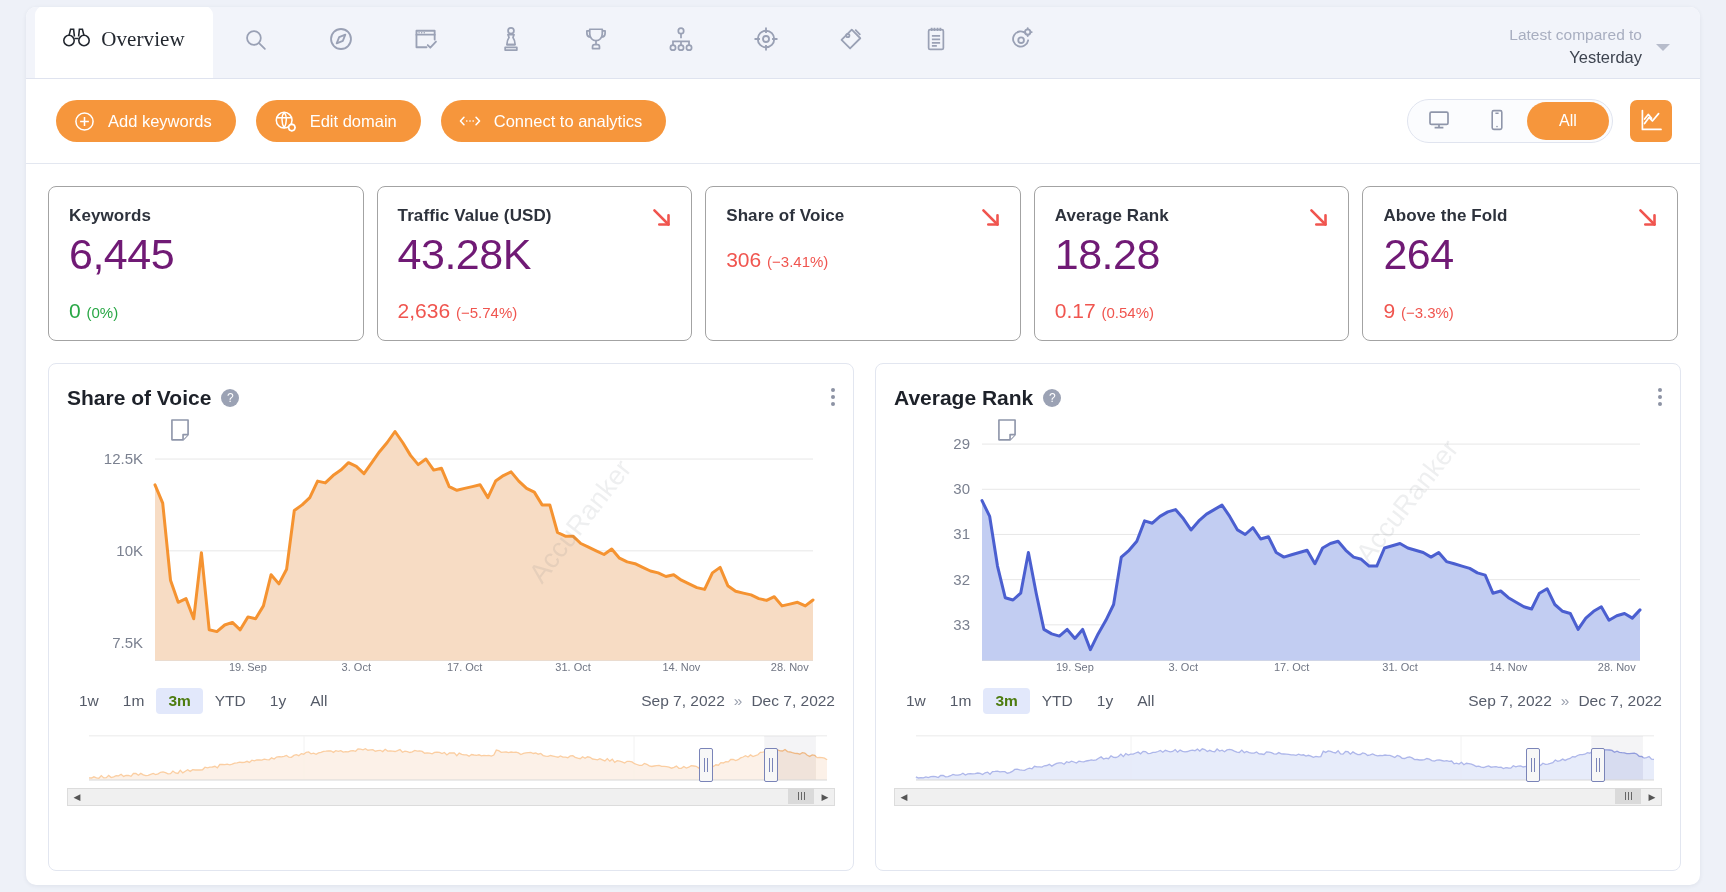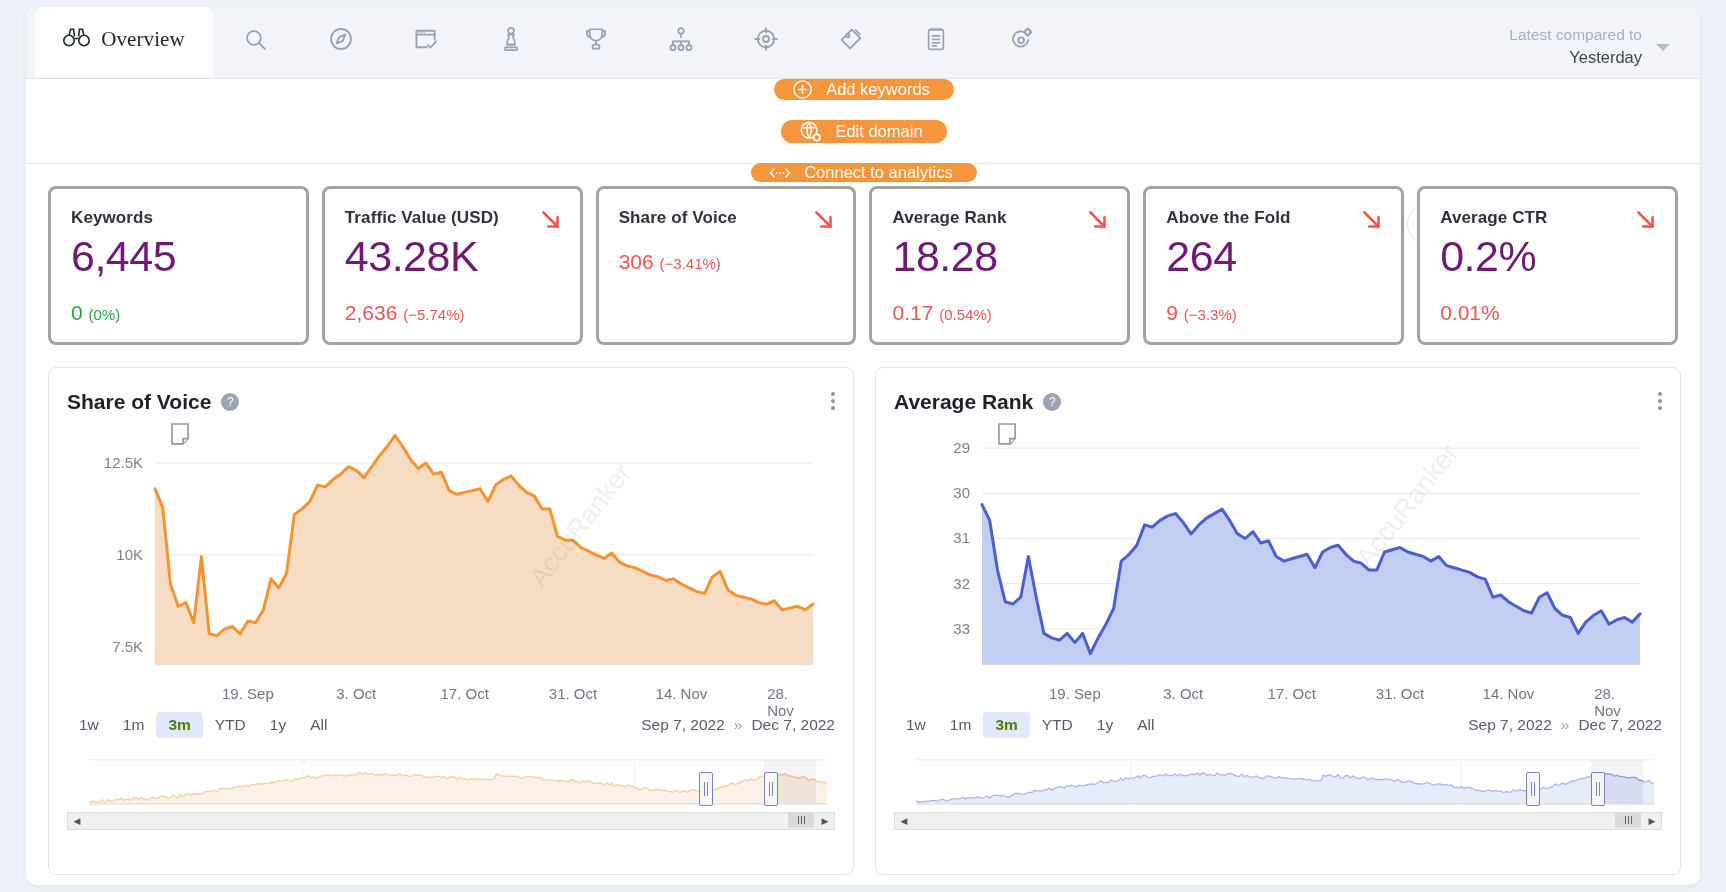--- a/index.html
+++ b/index.html
@@ -87,21 +87,20 @@
 
   
   .actionbar {
     height: 85px;
     background: #ffffff;
     border-bottom: 1px solid #e3e7f0;
     display: flex;
     align-items: center;
     padding: 0 28px 0 30px;
     gap: 20px;
-    flex-direction: column;
   }
   .pill-btn {
     height: 42px;
     border-radius: 21px;
     background: #f6963c;
     color: #fff;
     display: inline-flex;
     align-items: center;
     gap: 13px;
     padding: 0 24px 0 18px;
@@ -146,21 +145,21 @@
     cursor: pointer; border: none;
   }
 
   
   .content { padding: 22px 22px 0 22px; background:#fff; }
 
   .kpis { display: flex; gap: 13px; }
   .kpi {
     flex: 1;
     background: #fff;
-    border: 3px solid #a3a3a3;
+    border: 1px solid #a3a3a3;
     border-radius: 8px;
     padding: 19px 20px 17px 20px;
     position: relative;
     min-height: 142px;
   }
   .kpi-title {
     font-size: 17px; font-weight: bold; color: #2d323c;
     letter-spacing: .1px;
   }
   .kpi-value {
@@ -205,22 +204,22 @@
     color: rgba(90,95,110,.10);
     font-size: 27px;
     transform: rotate(-52deg);
     pointer-events: none;
     white-space: nowrap;
   }
   .note-icon { position:absolute; }
 
   .xaxis {
     display: flex; position: relative; height: 22px;
-    margin: 20px 0 0 0;
-    font-size: 15px; color: #707684;
+    margin: 0 0 0 0;
+    font-size: 11px; color: #707684;
   }
   .xaxis span { position: absolute; transform: translateX(-50%); }
 
   .rangebar {
     display: flex; align-items: center; margin-top: 5px;
     font-size: 15px;
   }
   .rbtn {
     padding: 4px 12px; border-radius: 4px; color: #555b68;
     background: transparent; border:none; cursor: pointer;
@@ -551,34 +550,20 @@
           <span class="pct">(−3.3%)</span>
         </div>
         <span class="kpi-arrow">
           <svg width="26" height="26" viewBox="0 0 24 24" fill="none" stroke="#f0554f" stroke-width="2.4" stroke-linecap="round" stroke-linejoin="round">
             <path d="M5 5 L18 18"></path>
                 <path d="M18 9.5 V18 H9.5"></path>
           </svg>
         </span>
       </div>
 
-      <div class="kpi">
-        <div class="kpi-title">Average CTR</div>
-        <div class="kpi-value">0.2%</div>
-        <div class="kpi-delta down">
-          <span>0.01%</span>
-          <span class="pct"></span>
-        </div>
-        <span class="kpi-arrow">
-          <svg width="26" height="26" viewBox="0 0 24 24" fill="none" stroke="#f0554f" stroke-width="2.4" stroke-linecap="round" stroke-linejoin="round">
-            <path d="M5 5 L18 18"></path>
-                <path d="M18 9.5 V18 H9.5"></path>
-          </svg>
-        </span>
-      </div>
     </div>
 
     <div class="charts">
 
       <div class="chartcard">
         <div class="chart-head">
           <span class="chart-title">Share of Voice</span>
           <span class="help-icon">?</span>
         </div>
         <div class="kebab">

